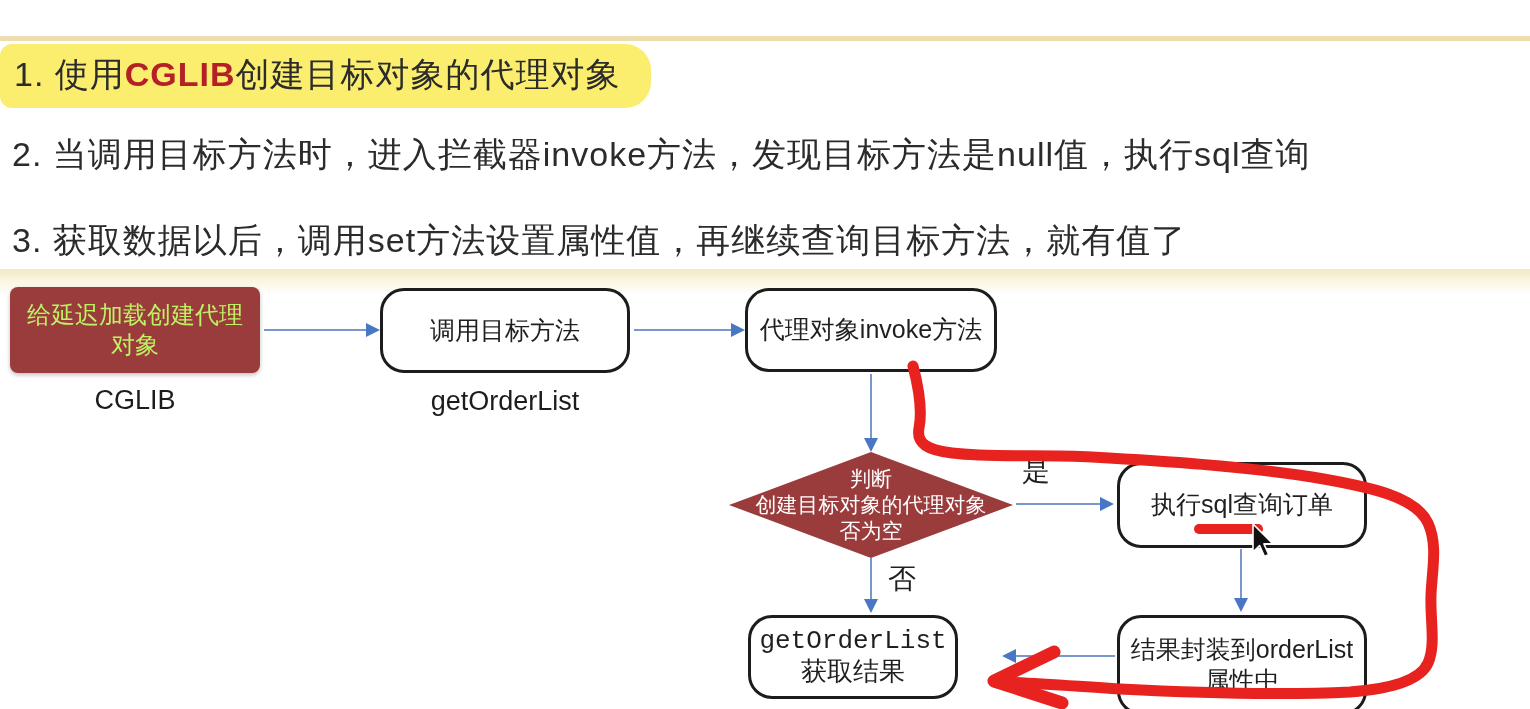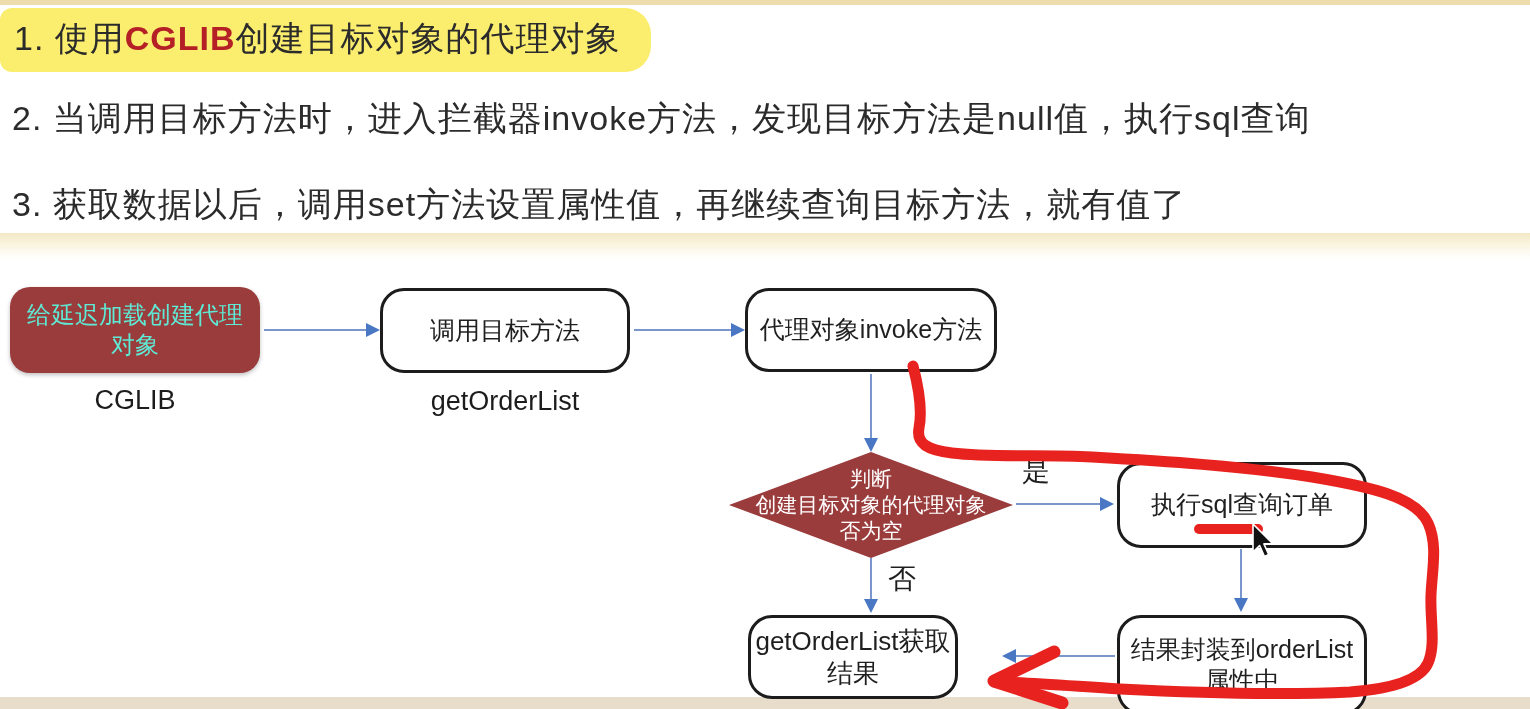--- a/index.html
+++ b/index.html
@@ -28,22 +28,22 @@
   .cglib-red{color:#b42025;font-weight:700;}
 
   .node{
     position:absolute;display:flex;flex-direction:column;
     align-items:center;justify-content:center;
     background:#ffffff;border:3px solid #1c1c1c;border-radius:24px;
     font-size:25px;font-weight:500;color:#1f1f1f;line-height:1.25;
     text-align:center;box-sizing:border-box;
   }
   .node--maroon{
-    background:#9a3b3c;border:none;color:#5eead4;
-    border-radius:20px;font-size:24px;
+    background:#9a3b3c;border:none;color:#bef264;
+    border-radius:8px;font-size:24px;
     box-shadow:0 2px 4px rgba(0,0,0,0.25);
   }
   .under-label{
     position:absolute;text-align:center;font-size:27px;font-weight:500;color:#1c1c1c;
   }
   #decision{
     position:absolute;left:729px;top:452px;width:284px;height:106px;
     background:#9a3b3c;
     clip-path:polygon(50% 0,100% 50%,50% 100%,0 50%);
     display:flex;flex-direction:column;align-items:center;justify-content:center;
@@ -51,21 +51,21 @@
   }
   .edge-label{position:absolute;font-size:28px;font-weight:500;color:#1f1f1f;}
   #label-yes{left:1022px;top:452px;}
   #label-no{left:888px;top:560px;}
 
   svg.overlay{position:absolute;left:0;top:0;}
   #blue-edges{z-index:4;}
   #red-annotation{z-index:8;}
   #cursor-svg{z-index:10;}
   .node,.under-label,#decision,.edge-label{z-index:5;}
-  .note-line,.strip{z-index:2;}
+  .note-line,.strip{z-index:2;margin-top:36px;}
 </style>
 </head>
 <body>
 
 <div id="stage">
 
   <div id="top-strip" class="strip"></div>
   <div id="divider-band" class="strip"></div>
   <div id="bottom-strip" class="strip"></div>
 
@@ -122,21 +122,21 @@
 
   <div class="node" style="left:1117px;top:462px;width:250px;height:86px;text-align:center;">
     <span>执行sql查询订单</span>
   </div>
 
   <div class="node" style="left:1117px;top:615px;width:250px;height:100px;font-size:25px;">
     <span>结果封装到orderList</span>
     <span>属性中</span>
   </div>
 
-  <div class="node" style="left:748px;top:615px;width:210px;height:84px;font-size:26px;">
+  <div class="node" style="left:748px;top:615px;width:210px;height:84px;font-size:26px;font-family:Liberation Mono, monospace;">
     <span>getOrderList获取结果</span>
   </div>
 
   <svg id="red-annotation" class="overlay" width="1530" height="709" viewBox="0 0 1530 709">
     <path d="M 913 366
              C 918 385, 923 408, 919 428
              C 916 444, 928 450, 952 453
              C 992 458, 1042 454, 1092 457
              C 1162 461, 1242 466, 1312 477
              C 1372 487, 1416 497, 1428 523

